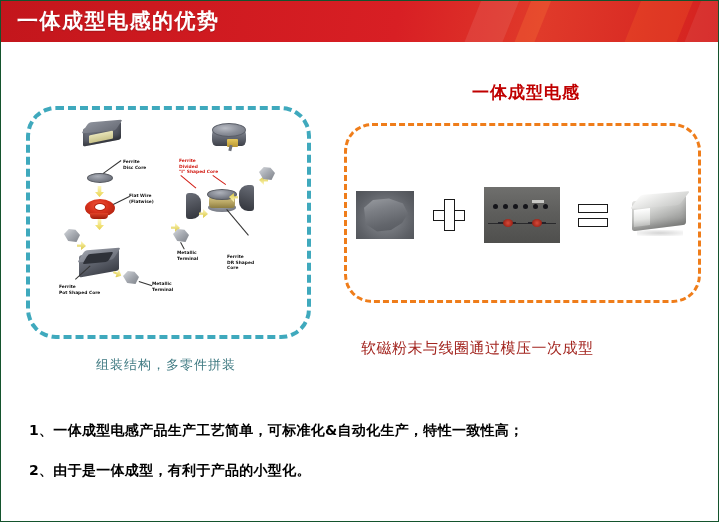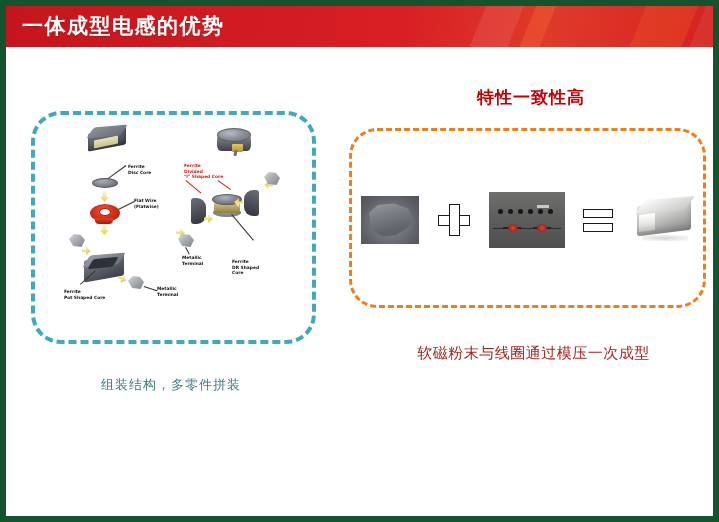--- a/index.html
+++ b/index.html
@@ -15,21 +15,21 @@
     position: relative;
   }
 
   
   #slide {
     position: absolute;
     left: 0; top: 0;
     width: 719px;
     height: 522px;
     background: #ffffff;
-    border: 6px solid #14532d;
+    border: 1px solid #14532d;
     box-sizing: border-box;
     overflow: hidden;
   }
 
   
   #header {
     position: absolute;
     left: 0; top: 0;
     width: 719px;
     height: 41px;
@@ -479,27 +479,26 @@
   
   #left-caption {
     position: absolute;
     left: 30px; top: 355px;
     width: 270px;
     text-align: center;
     font-family: "DejaVu Sans", sans-serif;
     font-size: 13px;
     color: #3f7a82;
     letter-spacing: 1px;
-    margin-top: 15px;
   }
   #right-caption {
     position: absolute;
     left: 360px; top: 338px;
     width: 335px;
-    text-align: center;
+    text-align: left;
     font-family: "DejaVu Sans", sans-serif;
     font-size: 15px;
     color: #a32620;
     letter-spacing: 0.5px;
   }
 
   
   .bullet {
     position: absolute;
     left: 28px;
@@ -605,21 +604,21 @@
 
     <div class="terminal" style="left:228px; top:56px;"></div>
     <div class="terminal" style="left:142px; top:118px;"></div>
     <div class="lead" style="left:150px; top:131px; width:8px; transform:rotate(62deg);"></div>
     <div class="dlabel" style="left:146px; top:139px;">Metallic
 Terminal</div>
   </div>
 
   <div id="left-caption">组装结构，多零件拼装</div>
 
-  <div id="right-title">特性一致性高</div>
+  <div id="right-title">一体成型电感</div>
   <div id="right-box"></div>
 
   <div id="formula-row">
     <div class="photo-powder">
       <div class="pw-bg"></div>
       <div class="pw-blob"></div>
     </div>
 
     <div class="plus-sign">
       <div class="bar-h"></div>
@@ -649,14 +648,16 @@
     <div class="photo-product">
       <div class="prod-body"></div>
       <div class="prod-band"></div>
       <div class="prod-top"></div>
       <div class="prod-shadow"></div>
     </div>
   </div>
 
   <div id="right-caption">软磁粉末与线圈通过模压一次成型</div>
 
+  <div class="bullet" id="bullet-1">1、一体成型电感产品生产工艺简单，可标准化&amp;自动化生产，特性一致性高；</div>
+  <div class="bullet" id="bullet-2">2、由于是一体成型，有利于产品的小型化。</div>
 
 </div>
 
 </body></html>

